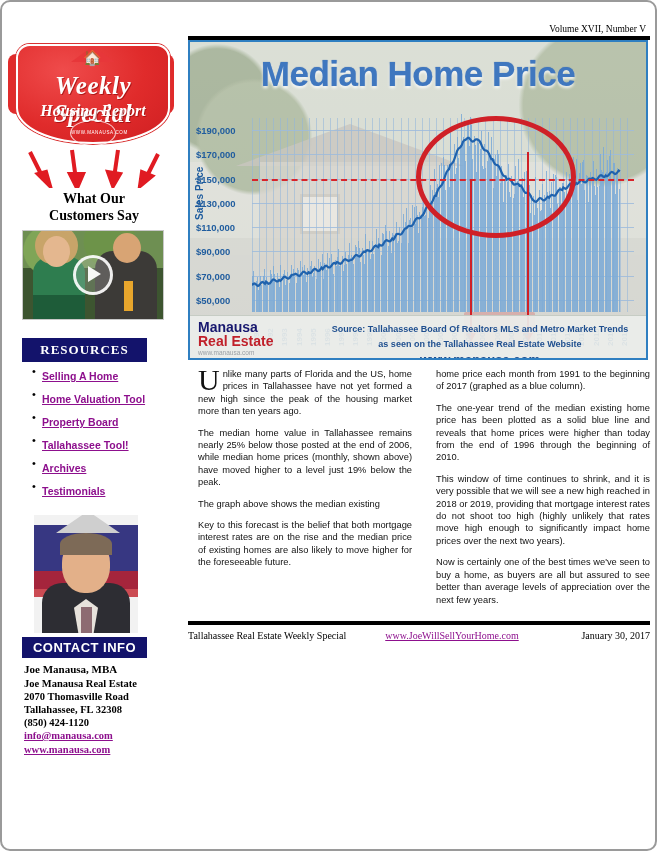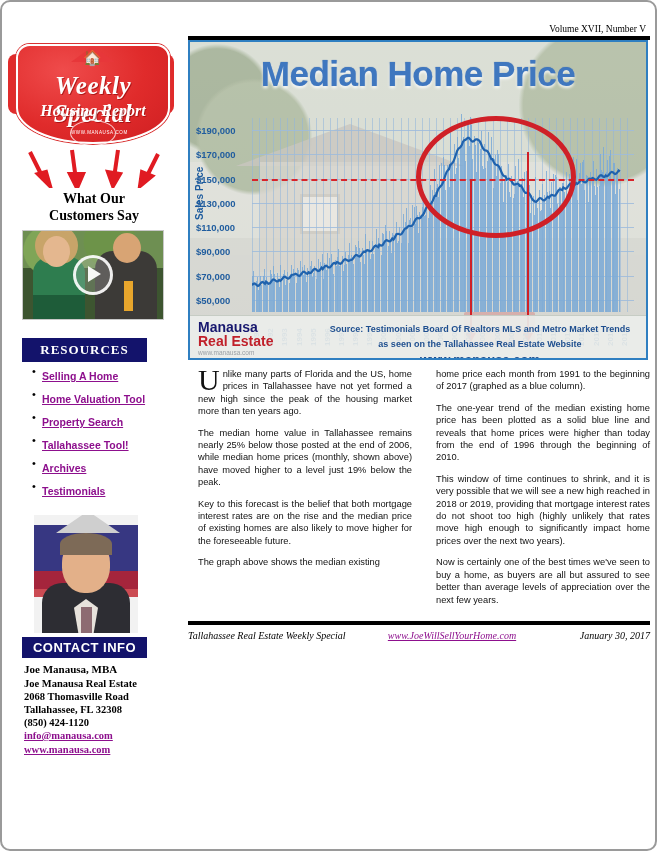--- a/index.html
+++ b/index.html
@@ -219,21 +219,21 @@
     font-size:9.3px;line-height:12.4px;color:#111;
   }
   .dropcap:first-letter{
     float:left;font-family:"Liberation Serif",serif;font-size:30px;line-height:24px;
     padding:0 3px 0 0;font-weight:normal;
   }
 
   .footer-rule{height:4px;background:#000;margin-top:6px;}
   .footer{
     display:flex;align-items:center;font-family:"Liberation Serif",serif;font-size:10px;
-    color:#000;padding-top:5px;font-style:italic;
+    color:#000;padding-top:5px;
   }
   .footer .f1{width:186px;}
   .footer .f2{flex:1;text-align:center;color:#8d0f8d;text-decoration:underline;cursor:pointer;}
   .footer .f3{width:120px;text-align:right;}
 </style>
 </head>
 <body>
 
 <div id="page">
 
@@ -279,21 +279,21 @@
       <div class="p-man-head"></div>
       <div class="p-tie"></div>
       <div class="play"></div>
     </div>
 
     <div class="res-box">
       <div class="res-title">RESOURCES</div>
       <ul class="res-list">
         <li><a>Selling A Home</a></li>
         <li><a>Home Valuation Tool</a></li>
-        <li><a>Property Search</a></li>
+        <li><a>Property Board</a></li>
         <li><a>Tallahassee Tool!</a></li>
         <li><a>Archives</a></li>
         <li><a>Testimonials</a></li>
       </ul>
     </div>
 
     <div class="agent-photo">
       <div class="ap-logo"></div>
       <div class="ap-logo2"></div>
       <div class="ap-roof"></div>
@@ -301,21 +301,21 @@
       <div class="ap-shirt"></div>
       <div class="ap-tie"></div>
       <div class="ap-head"></div>
       <div class="ap-hair"></div>
     </div>
 
     <div class="contact-title">CONTACT INFO</div>
     <div class="contact-body">
       <div class="c-name">Joe Manausa, MBA</div>
       <div class="c-line">Joe Manausa Real Estate</div>
-      <div class="c-line">2068 Thomasville Road</div>
+      <div class="c-line">2070 Thomasville Road</div>
       <div class="c-line">Tallahassee, FL 32308</div>
       <div class="c-line">(850) 424-1120</div>
       <a class="c-link">info@manausa.com</a>
       <a class="c-link">www.manausa.com</a>
     </div>
   </div>
 
   <div id="main">
 
     <div class="vol">Volume XVII, Number V</div>
@@ -762,32 +762,32 @@
           <div class="ylab" style="top: 257.875px; left: 6px; position: absolute;">$50,000</div>
         </div>
 
       <div class="chart-foot">
         <div class="mlogo">
           <div class="m1">Manausa</div>
           <div class="m2">Real Estate</div>
           <div class="m3">www.manausa.com</div>
         </div>
         <div class="src">
-          <div>Source: Testimonials Board Of Realtors MLS and Metro Market Trends</div>
+          <div>Source: Tallahassee Board Of Realtors MLS and Metro Market Trends</div>
           <div><span>as seen on the Tallahassee Real Estate Website </span><span class="big">www.manausa.com</span></div>
         </div>
       </div>
     </div>
 
     <div class="cols">
       <div class="col">
         <p class="dropcap">Unlike many parts of Florida and the US, home prices in Tallahassee have not yet formed a new high since the peak of the housing market more than ten years ago.</p>
         <p>The median home value in Tallahassee remains nearly 25% below those posted at the end of 2006, while median home prices (monthly, shown above) have moved higher to a level just 19% below the peak.</p>
+        <p>The graph above shows the median existing</p>
         <p>Key to this forecast is the belief that both mortgage interest rates are on the rise and the median price of existing homes are also likely to move higher for the foreseeable future.</p>
-        <p>The graph above shows the median existing</p>
       </div>
       <div class="col">
         <p>home price each month from 1991 to the beginning of 2017 (graphed as a blue column).</p>
         <p>The one-year trend of the median existing home price has been plotted as a solid blue line and reveals that home prices were higher than today from the end of 1996 through the beginning of 2010.</p>
         <p>This window of time continues to shrink, and it is very possible that we will see a new high reached in 2018 or 2019, providing that mortgage interest rates do not shoot too high (highly unlikely that rates move high enough to significantly impact home prices over the next two years).</p>
         <p>Now is certainly one of the best times we've seen to buy a home, as buyers are all but assured to see better than average levels of appreciation over the next few years.</p>
       </div>
     </div>
 
     <div class="footer-rule"></div>

